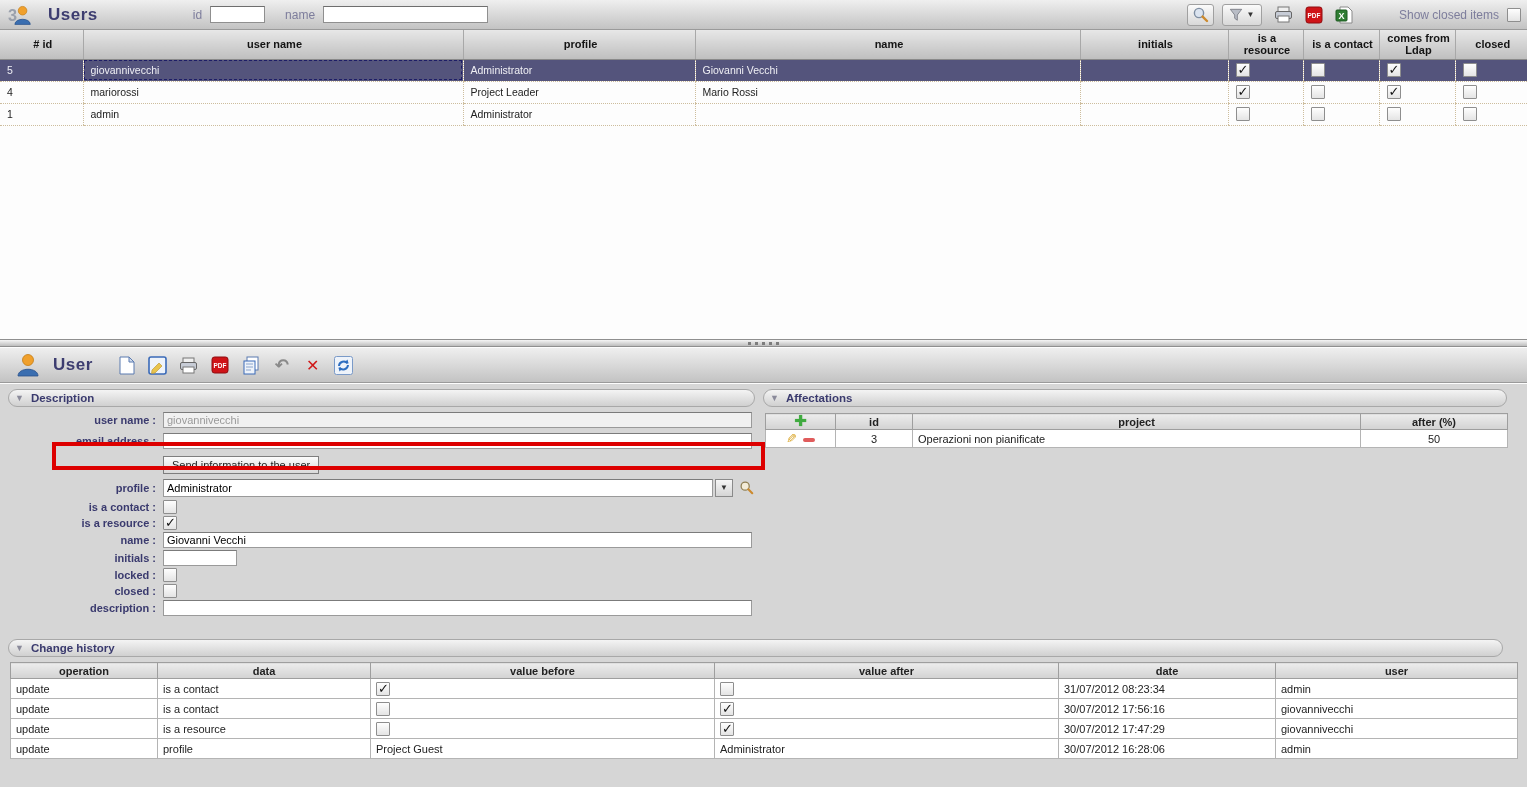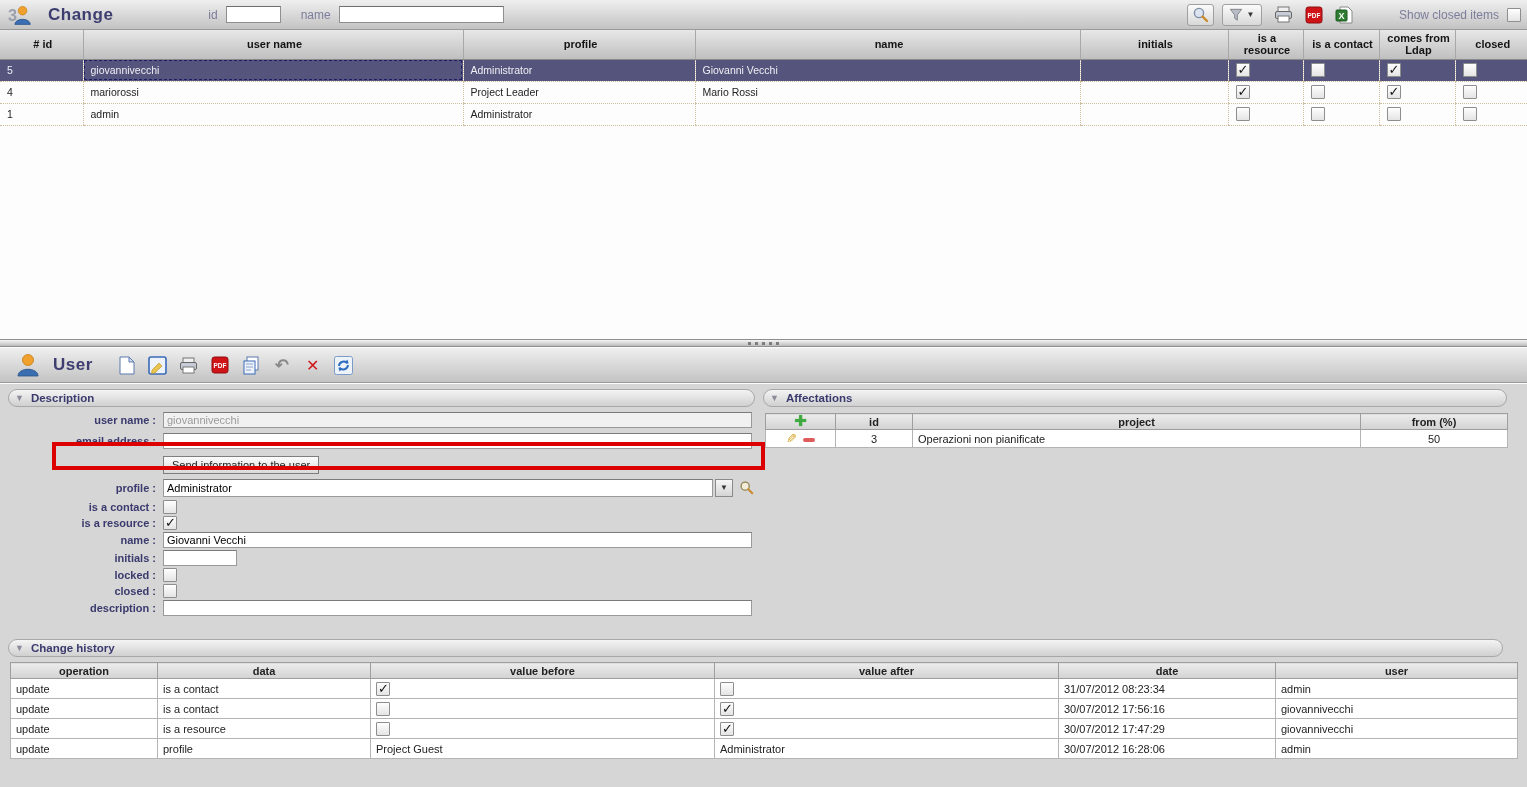--- a/index.html
+++ b/index.html
@@ -91,21 +91,21 @@
 <div id="app">
 
   <div id="top-toolbar">
     <span class="tool-ico" style="margin-left:8px">
       <svg width="28" height="26" viewBox="0 0 28 26">
         <text x="0" y="20" font-size="19" font-weight="bold" fill="#9aa0ac" font-family="Liberation Sans,sans-serif">3</text>
         <circle cx="17" cy="8" r="5" fill="#f0a02c" stroke="#c47c14" stroke-width="0.8"></circle>
         <path d="M8 24 c0-8 18-8 18 0 z" fill="#3a6eb0" stroke="#28508a" stroke-width="0.8"></path>
       </svg>
     </span>
-    <span class="app-title" style="margin-left:16px">Change</span>
+    <span class="app-title" style="margin-left:16px">Users</span>
     <span class="flt-label" style="margin-left:95px">id</span>
     <input class="flt-input" style="width: 55px; margin-left: 8px;" value="">
     <span class="flt-label" style="margin-left:20px">name</span>
     <input class="flt-input" style="width: 165px; margin-left: 8px;" value="">
 
     <div style="margin-left:auto;display:flex;align-items:center;">
       <span class="tool-btn" style="width:27px">
         <svg width="17" height="17" viewBox="0 0 17 17">
           <circle cx="7" cy="7" r="4.6" fill="#dbe4f0" stroke="#7e8ea2" stroke-width="1.4"></circle>
           <line x1="10.6" y1="10.6" x2="15" y2="15" stroke="#cc8a2e" stroke-width="2.4" stroke-linecap="round"></line>
@@ -338,21 +338,21 @@
         <col style="width:70px">
         <col style="width:77px">
         <col style="width:448px">
         <col style="width:147px">
       </colgroup>
     <thead>
         <tr id="affect-head-row">
           <th><span class="plus-ico">✚</span></th>
           <th>id</th>
           <th>project</th>
-          <th>from (%)</th>
+          <th>after (%)</th>
         </tr>
       </thead>
     <tbody id="affect-body">
         <tr>
           <td class="icon-cell"><span class="pencil-ico">✎</span><span class="minus-ico"></span></td>
           <td class="c">3</td>
           <td>Operazioni non pianificate</td>
           <td class="c">50</td>
         </tr>
       </tbody>

